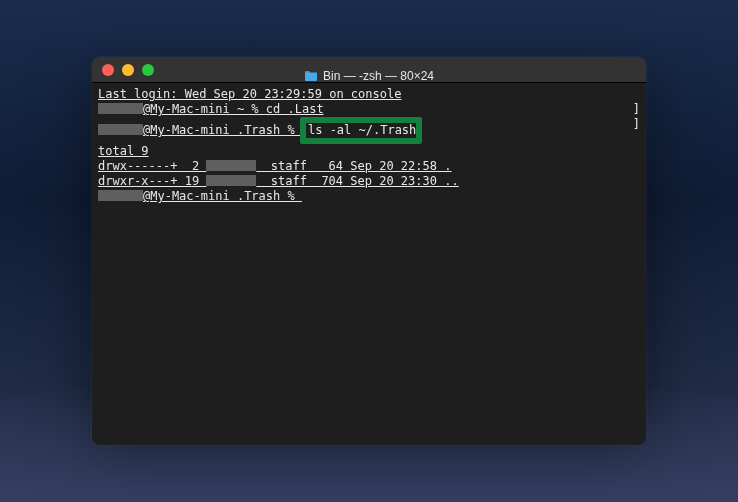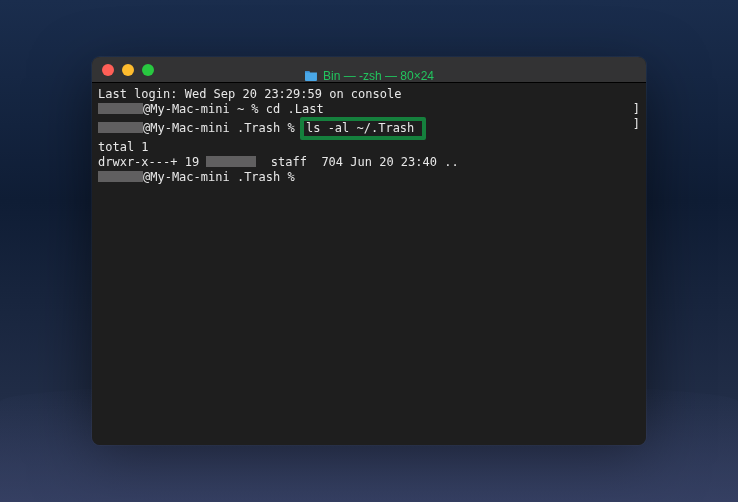--- a/index.html
+++ b/index.html
@@ -55,21 +55,21 @@
     .light.red { background: #ff5f57; }
     .light.yellow { background: #febc2e; }
     .light.green { background: #28c840; }
     .title-content {
       position: absolute;
       left: 50%;
       transform: translateX(-50%);
       display: flex;
       align-items: center;
       gap: 5px;
-      color: #22c55e;
+      color: #e5e5e5;
       font-size: 12px;
       margin-top: 12px;
     }
     .folder-icon {
       width: 14px;
       height: 11px;
       display: inline-block;
       position: relative;
     }
     .folder-icon svg { display: block; }
@@ -79,33 +79,34 @@
       padding: 4px 6px;
       font-family: 'Menlo', 'Monaco', 'Consolas', monospace;
       font-size: 12px;
       line-height: 1.25;
       color: #e8e8e8;
       overflow: hidden;
       position: relative;
     }
     .line {
       white-space: pre;
+      text-decoration: underline;
     }
     .redact {
       display: inline-block;
       background: #605f60;
       height: 11px;
       vertical-align: middle;
       position: relative;
       top: -1px;
     }
     .highlight-box {
-      border: 4px solid #15803d;
+      border: 6px solid #15803d;
       border-radius: 2px;
-      padding: 0 8px 0 2px;
+      padding: 0 0 0 2px;
       margin-left: -2px;
       display: inline-block;
     }
     .right-bracket {
       position: absolute;
       right: 6px;
       color: #e8e8e8;
     }
   </style>
 </head>
@@ -127,17 +128,18 @@
           <path d="M1 1 h4 l1.2 1.5 H1 Z" fill="#3a8ed0"></path>
         </svg>
       </span>
       <span>Bin — -zsh — 80×24</span>
     </div>
   </div>
   <div class="terminal-body">
     <div class="line">Last login: Wed Sep 20 23:29:59 on console</div>
     <div class="line"><span class="redact" style="width:45px;"></span><span>@My-Mac-mini ~ % </span><span>cd .Last</span><span class="right-bracket">]</span></div>
     <div class="line"><span class="redact" style="width:45px;"></span><span>@My-Mac-mini .Trash % </span><span class="highlight-box"><span>ls -al ~/.Trash</span></span><span class="right-bracket">]</span></div>
-    <div class="line">total 1</div>
-    <div class="line"><span>drwxr-x---+ 19 </span><span class="redact" style="width:50px;"></span><span>  staff  704 Jun 20 23:40 ..</span></div>
+    <div class="line">total 9</div>
+    <div class="line"><span>drwx------+  2 </span><span class="redact" style="width:50px;"></span><span>  staff   64 Sep 20 22:58 .</span></div>
+    <div class="line"><span>drwxr-x---+ 19 </span><span class="redact" style="width:50px;"></span><span>  staff  704 Sep 20 23:30 ..</span></div>
     <div class="line"><span class="redact" style="width:45px;"></span><span>@My-Mac-mini .Trash % </span></div>
   </div>
 </div>
 
 </body></html>

